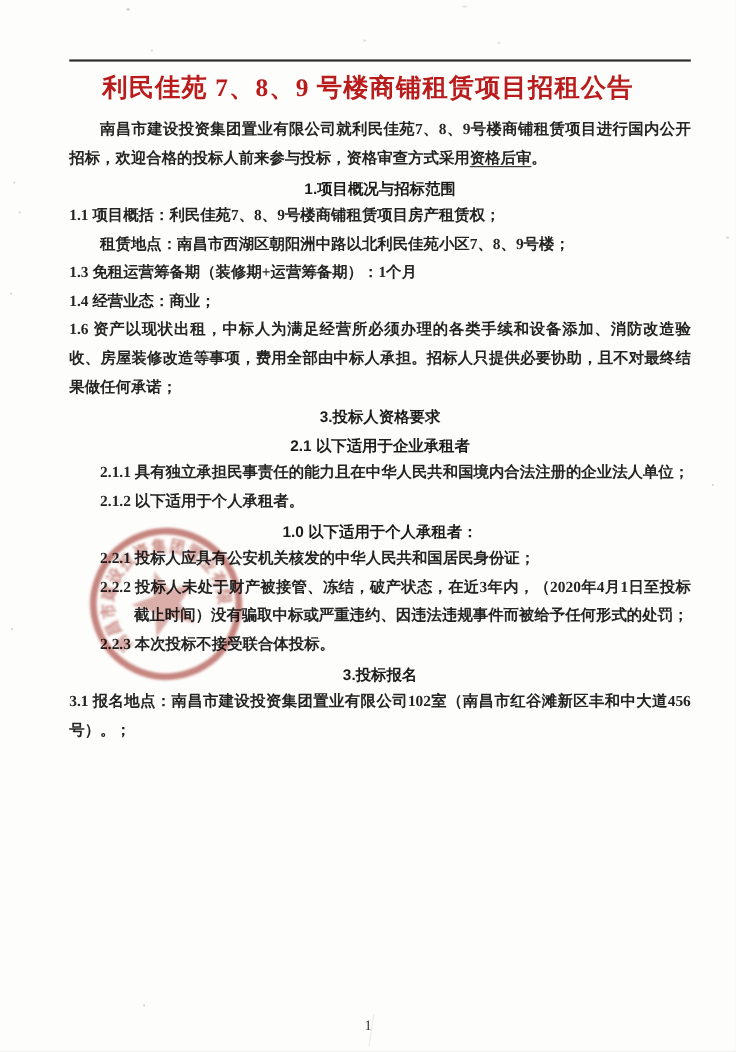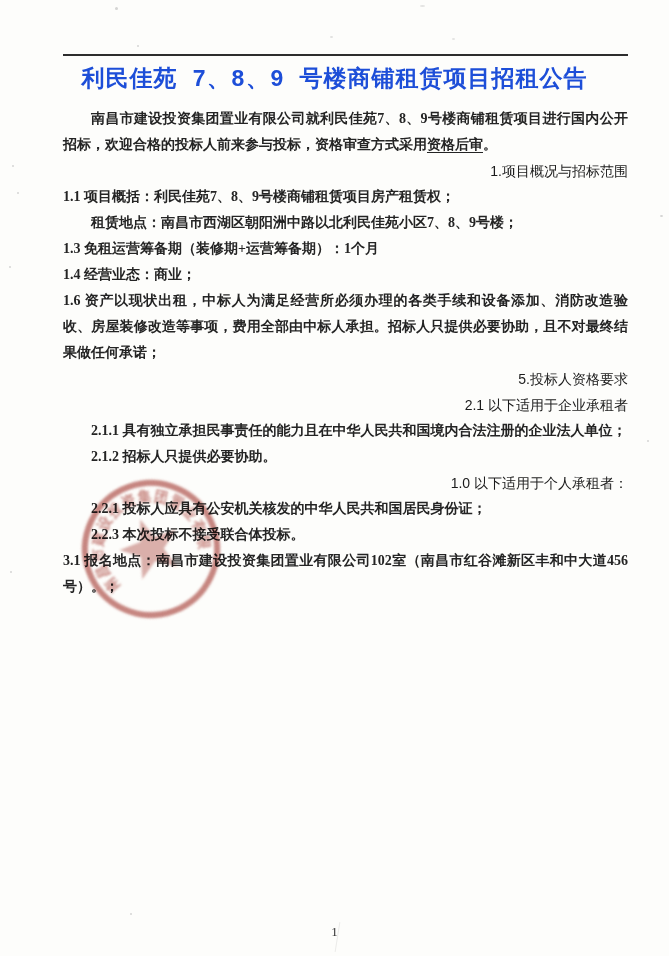--- a/index.html
+++ b/index.html
@@ -13,44 +13,44 @@
     font-family:"Liberation Serif","DejaVu Serif",serif;
   }
   .title-rule{
     margin:54px 41px 0 63px;
     height:2px;
     background:#2d2d2d;
   }
   .doc-title{
     margin:8px 30px 0 30px;
     text-align:center;
-    font-family:Liberation Mono, monospace;
+    font-family:Liberation Serif, serif;
     font-size:23px;
     font-weight:700;
     letter-spacing:1px;
-    color:#1d4ed8;
+    color:#b91c1c;
     line-height:32px;
   }
   .content{
     margin-top:10px;
     padding:0 41px 0 63px;
     font-size:14px;
     line-height:26px;
     color:#242424;
   }
   .para{
     margin:0;
     text-align:justify;
     word-break:break-all;
     font-weight:bold;
   }
   .para.heading{
     font-family:"Liberation Sans","DejaVu Sans",sans-serif;
-    font-weight:400;
-    text-align:right;
+    font-weight:700;
+    text-align:center;
     color:#1b1b1b;
   }
   .ind-first{text-indent:2em;}
   .ind-hang{padding-left:4.2em;text-indent:-2.2em;}
   .u{text-decoration:underline;text-underline-offset:3px;}
   .stamp{
     position:absolute;
     left:76px;top:474px;
     width:150px;height:150px;
     mix-blend-mode:multiply;
@@ -104,27 +104,29 @@
   <h1 class="doc-title">利民佳苑 7、8、9 号楼商铺租赁项目招租公告</h1>
 
   <main class="content">
       <p class="para ind-first"><span>南昌市建设投资集团置业有限公司就利民佳苑7、8、9号楼商铺租赁项目进行国内公开招标，欢迎合格的投标人前来参与投标，资格审查方式采用</span><span class="u">资格后审</span><span>。</span></p>
       <p class="para heading"><span>1.项目概况与招标范围</span></p>
       <p class="para"><span>1.1 项目概括：利民佳苑7、8、9号楼商铺租赁项目房产租赁权；</span></p>
       <p class="para ind-first"><span>租赁地点：南昌市西湖区朝阳洲中路以北利民佳苑小区7、8、9号楼；</span></p>
       <p class="para"><span>1.3 免租运营筹备期（装修期+运营筹备期）：1个月</span></p>
       <p class="para"><span>1.4 经营业态：商业；</span></p>
       <p class="para"><span>1.6 资产以现状出租，中标人为满足经营所必须办理的各类手续和设备添加、消防改造验收、房屋装修改造等事项，费用全部由中标人承担。招标人只提供必要协助，且不对最终结果做任何承诺；</span></p>
-      <p class="para heading"><span>5.投标人资格要求</span></p>
+      <p class="para heading"><span>3.投标人资格要求</span></p>
       <p class="para heading"><span>2.1 以下适用于企业承租者</span></p>
       <p class="para ind-first"><span>2.1.1 具有独立承担民事责任的能力且在中华人民共和国境内合法注册的企业法人单位；</span></p>
-      <p class="para ind-first"><span>2.1.2 招标人只提供必要协助。</span></p>
+      <p class="para ind-first"><span>2.1.2 以下适用于个人承租者。</span></p>
       <p class="para heading"><span>1.0 以下适用于个人承租者：</span></p>
       <p class="para ind-first"><span>2.2.1 投标人应具有公安机关核发的中华人民共和国居民身份证；</span></p>
+      <p class="para ind-hang"><span>2.2.2 投标人未处于财产被接管、冻结，破产状态，在近3年内，（2020年4月1日至投标截止时间）没有骗取中标或严重违约、因违法违规事件而被给予任何形式的处罚；</span></p>
       <p class="para ind-first"><span>2.2.3 本次投标不接受联合体投标。</span></p>
+      <p class="para heading"><span>3.投标报名</span></p>
       <p class="para"><span>3.1 报名地点：南昌市建设投资集团置业有限公司102室（南昌市红谷滩新区丰和中大道456号）。；</span></p>
     </main>
 
   <svg class="stamp" viewBox="0 0 200 200" aria-hidden="true">
     <defs>
       <filter id="stamp-blur" x="-20%" y="-20%" width="140%" height="140%">
         <feGaussianBlur stdDeviation="1.2"></feGaussianBlur>
       </filter>
       <path id="stamp-arc" d="M 45,133 A 64,64 0 1 1 155,133" fill="none"></path>
     </defs>

